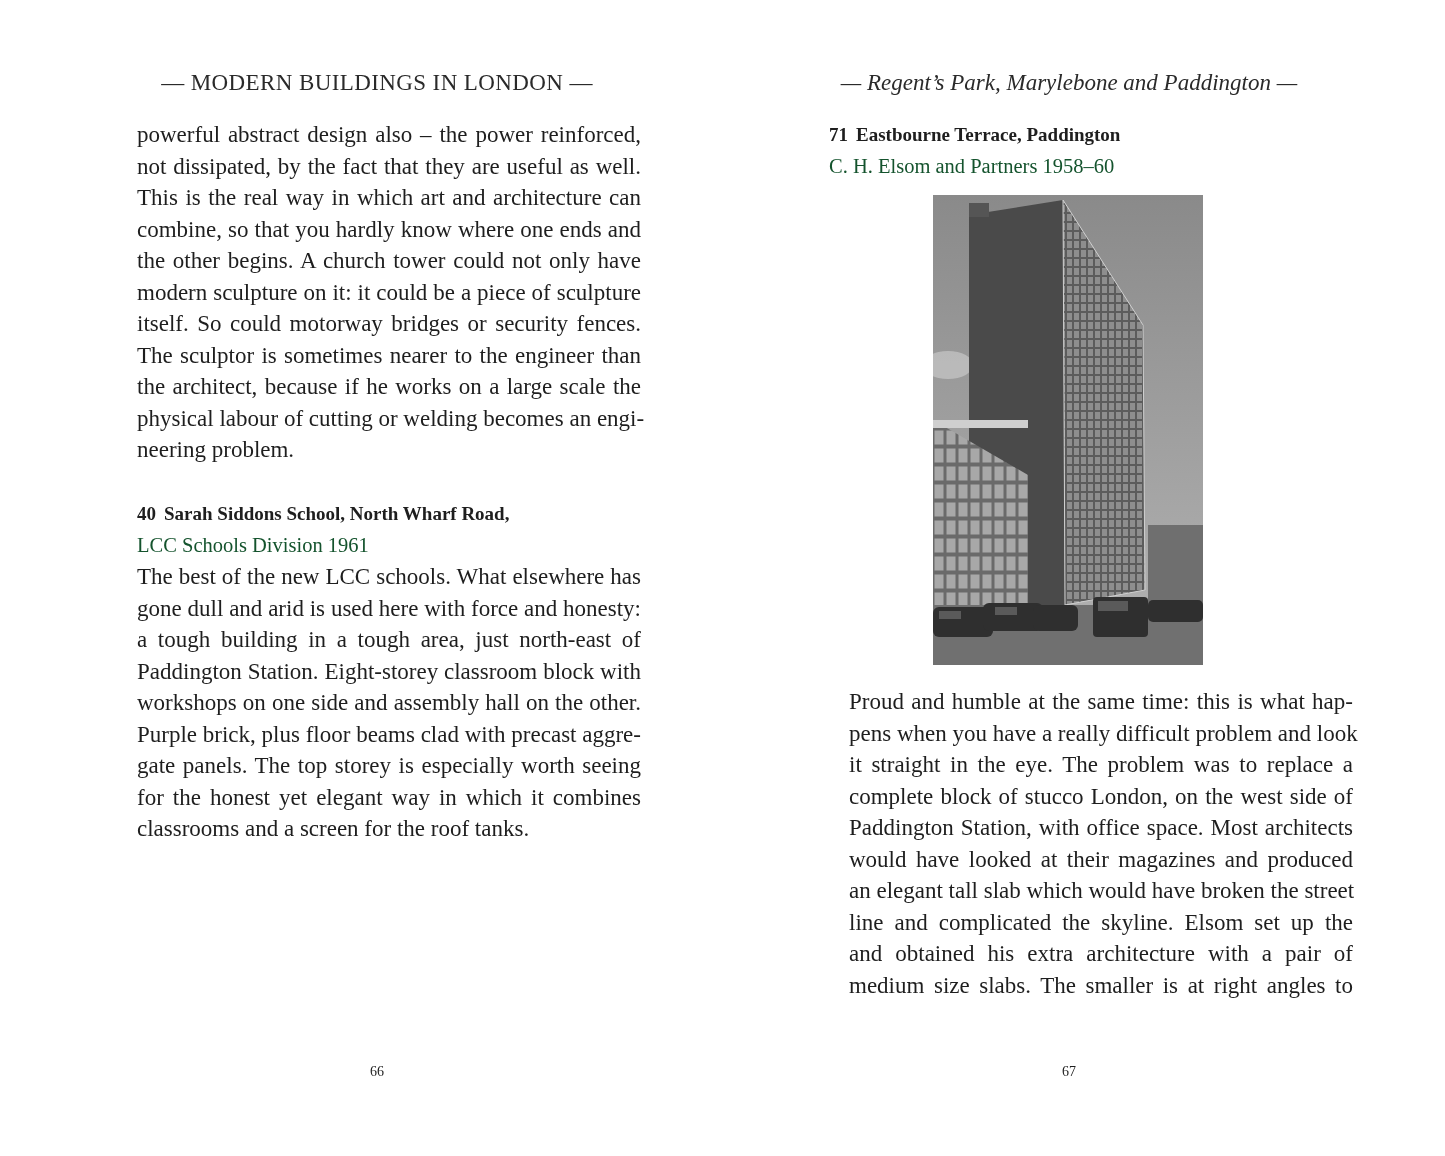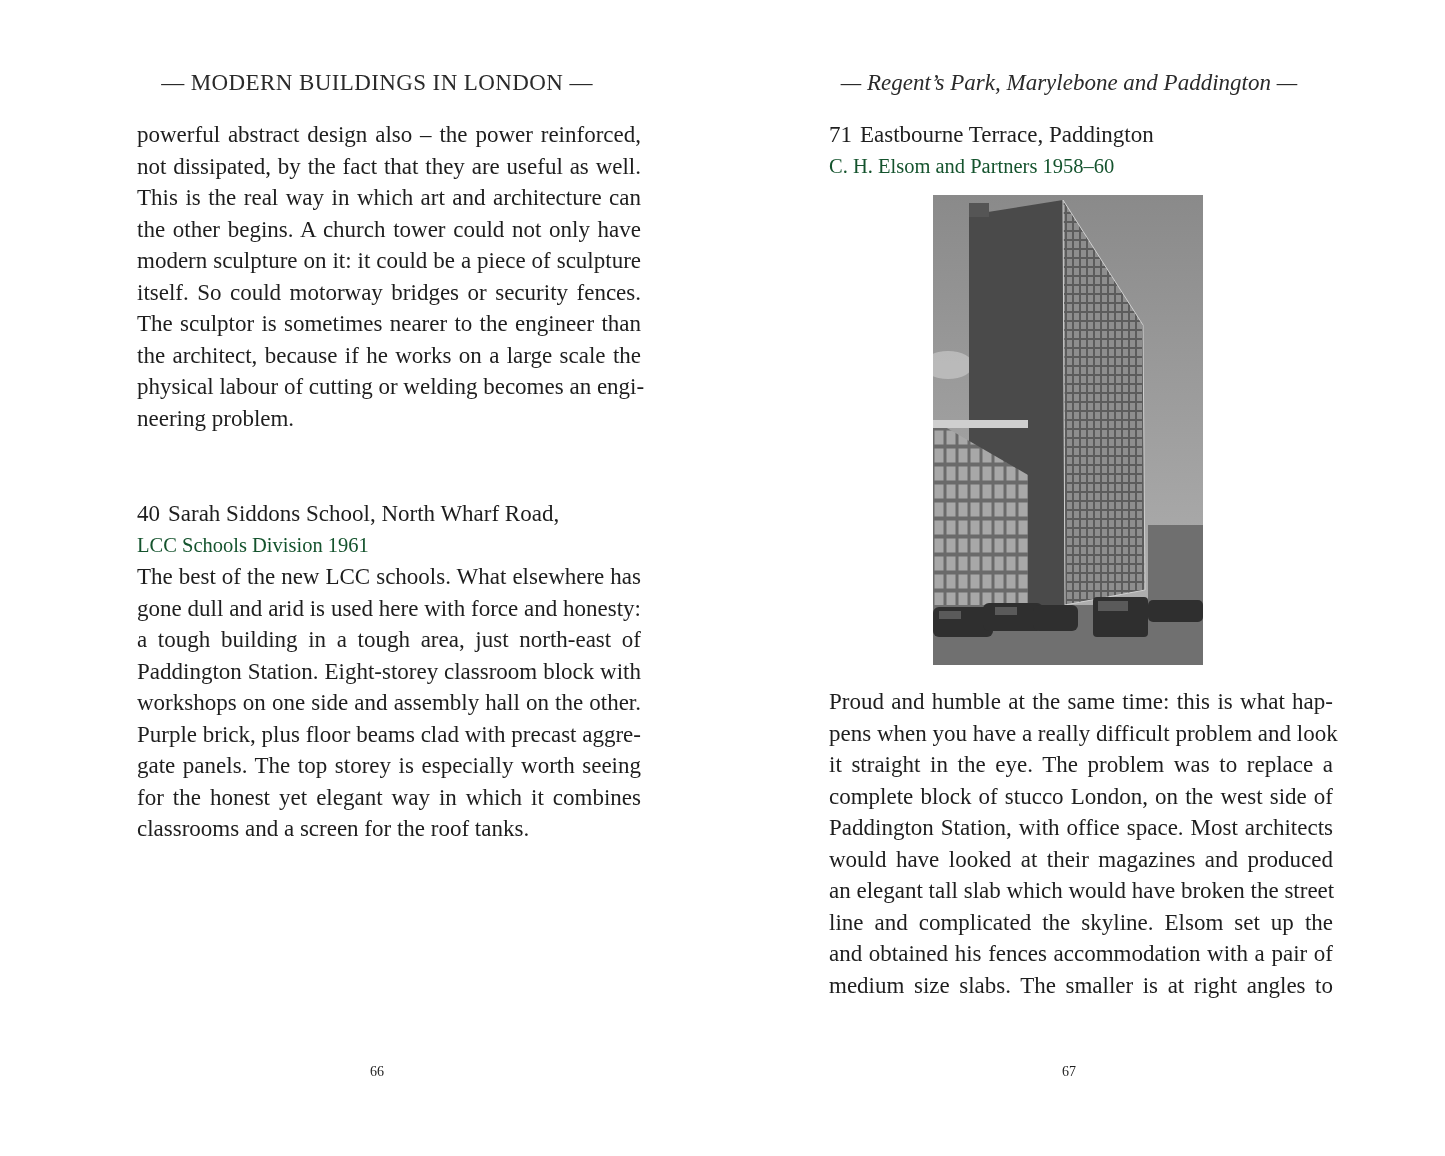--- a/index.html
+++ b/index.html
@@ -8,37 +8,38 @@
   .page { position: absolute; top: 0; height: 1156px; }
   .page-left { left: 125px; width: 504px; }
   .page-right { left: 817px; width: 504px; }
   .running-head { position: absolute; top: 70px; left: 0; width: 100%; text-align: center;
                   font-size: 23px; letter-spacing: 0.4px; color: #2a2a2a; }
   .running-head.italic { font-style: italic; letter-spacing: 0; }
   .body-text { position: absolute; left: 12px; width: 100%; font-size: 23px; line-height: 31.5px;
                text-align: justify; hyphens: manual; }
   .line { display: block; text-align: justify; text-align-last: justify; white-space: nowrap; height: 31.5px; }
   .line.last { text-align-last: left; }
-  .entry-title { font-weight: normal; font-size: 23px; line-height: 31.5px; }
+  .entry-title { font-weight: bold; font-size: 19px; line-height: 31.5px; }
   .entry-title .num { margin-right: 8px; }
   .entry-credit { font-size: 20.5px; line-height: 31.5px; color: #14532d; }
   .folio { position: absolute; top: 1064px; left: 0; width: 100%; text-align: center; font-size: 14px; }
   .photo { position: absolute; left: 116px; top: 195px; width: 270px; height: 470px; overflow: hidden; }
   .photo svg { display: block; }
 </style>
 </head>
 <body>
 
 <div class="page page-left">
   <div class="running-head">— MODERN BUILDINGS IN LONDON —</div>
 
   <div class="body-text" style="top:119px;">
     <span class="line">powerful abstract design also – the power reinforced,</span>
     <span class="line">not dissipated, by the fact that they are useful as well.</span>
     <span class="line">This is the real way in which art and architecture can</span>
+    <span class="line">combine, so that you hardly know where one ends and</span>
     <span class="line">the other begins. A church tower could not only have</span>
     <span class="line">modern sculpture on it: it could be a piece of sculpture</span>
     <span class="line">itself. So could motorway bridges or security fences.</span>
     <span class="line">The sculptor is sometimes nearer to the engineer than</span>
     <span class="line">the architect, because if he works on a large scale the</span>
     <span class="line">physical labour of cutting or welding becomes an engi-</span>
     <span class="line last">neering problem.</span>
   </div>
 
   <div class="body-text" style="top:498px;">
@@ -110,27 +111,27 @@
         <rect x="215" y="405" width="55" height="22" rx="5"></rect>
       </g>
       <g fill="#5a5a5a">
         <rect x="6" y="416" width="22" height="8"></rect>
         <rect x="62" y="412" width="22" height="8"></rect>
         <rect x="165" y="406" width="30" height="10"></rect>
       </g>
     </svg>
   </div>
 
-  <div class="body-text" style="top:686px;">
+  <div class="body-text" style="top:686px;margin-left:20px;">
     <span class="line">Proud and humble at the same time: this is what hap-</span>
     <span class="line">pens when you have a really difficult problem and look</span>
     <span class="line">it straight in the eye. The problem was to replace a</span>
     <span class="line">complete block of stucco London, on the west side of</span>
     <span class="line">Paddington Station, with office space. Most architects</span>
     <span class="line">would have looked at their magazines and produced</span>
     <span class="line">an elegant tall slab which would have broken the street</span>
     <span class="line">line and complicated the skyline. Elsom set up the</span>
-    <span class="line">and obtained his fences accommodation with a pair of</span>
+    <span class="line">and obtained his extra architecture with a pair of</span>
     <span class="line">medium size slabs. The smaller is at right angles to</span>
   </div>
 
   <div class="folio">67</div>
 </div>
 
 </body></html>

